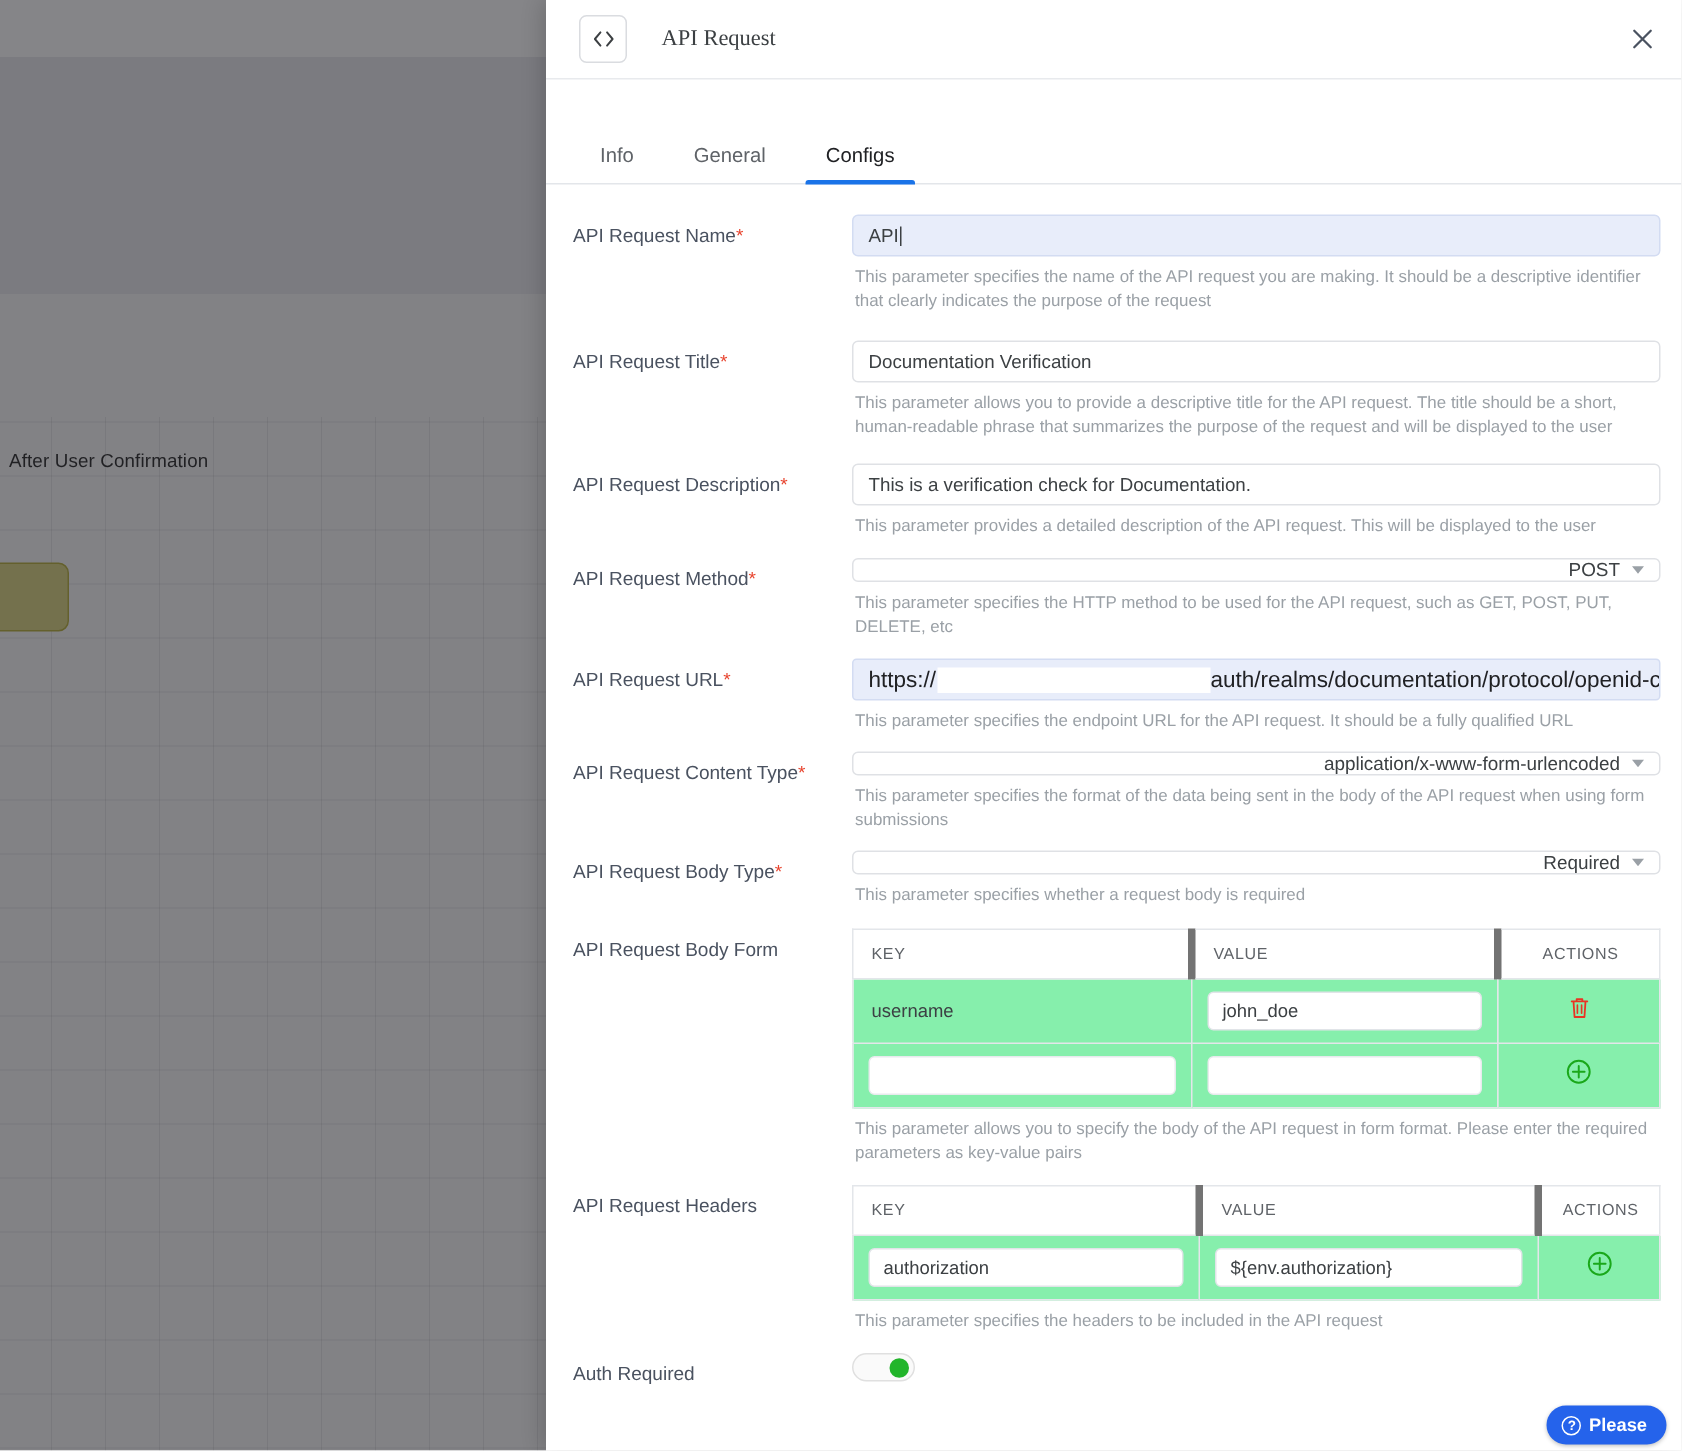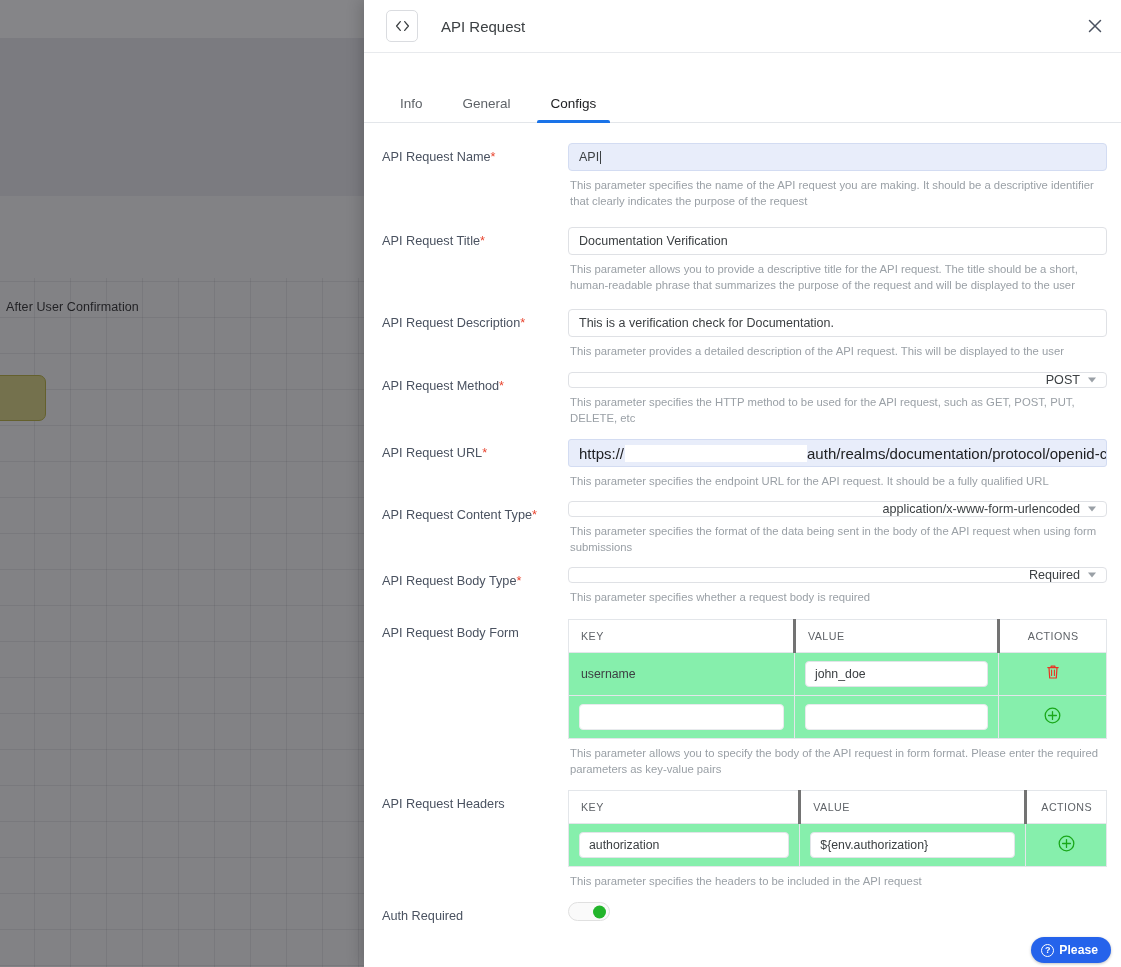--- a/index.html
+++ b/index.html
@@ -62,21 +62,21 @@
     border-bottom:1px solid #e8eaed;
     position:relative;
   }
   .code-badge{
     width:32px; height:32px; border:1px solid #dadce0; border-radius:5px;
     display:flex; align-items:center; justify-content:center;
     color:#3c4043; font-size:13px; font-weight:600; letter-spacing:-1px;
     background:#fff; flex:0 0 auto;
   }
   .panel-title{
-    margin-left:23px; font-size:15px; color:#3c4043; font-weight:400;
+    margin-left:23px; font-size:15px; color:#3c4043; font-weight:400;font-family:Liberation Serif, serif;
   }
   .close-btn{
     position:absolute; right:12px; top:50%; transform:translateY(-50%);
     width:28px; height:28px; display:flex; align-items:center; justify-content:center;
     color:#5f6368; cursor:pointer; background:none; border:none; padding:0;
   }
 
   
   .tabs{
     flex:0 0 auto; display:flex; align-items:flex-end;
@@ -162,21 +162,21 @@
     background:#fff;
   }
   .kvtable th.actions-col{ text-align:center; }
   .kvtable td{
     padding:8px 10px; border-bottom:1px solid #e3e6ea;
     border-right:1px solid #e3e6ea; vertical-align:middle;
     background:#86efac;
   }
   .kvtable td:last-child{ border-right:none; }
   .kvtable tr:last-child td{ border-bottom:none; }
-  .kvtable th{ border-right:3px solid #737373; }
+  .kvtable th{ border-right:5px solid #737373; }
   .kvtable th:last-child{ border-right:none; }
   .cell-plain{ font-size:12.3px; color:#3c4043; padding-left:2px; }
   .cell-input{
     width:100%; height:26px; border:1px solid #e1e4e8; border-radius:4px;
     background:#fff; font-size:12.3px; color:#3c4043; padding:0 9px;
     display:flex; align-items:center; font-family:inherit;
   }
   .cell-input.empty{ border-color:#e8eaed; }
   .act-cell{ text-align:center; }
   .icon-btn{

